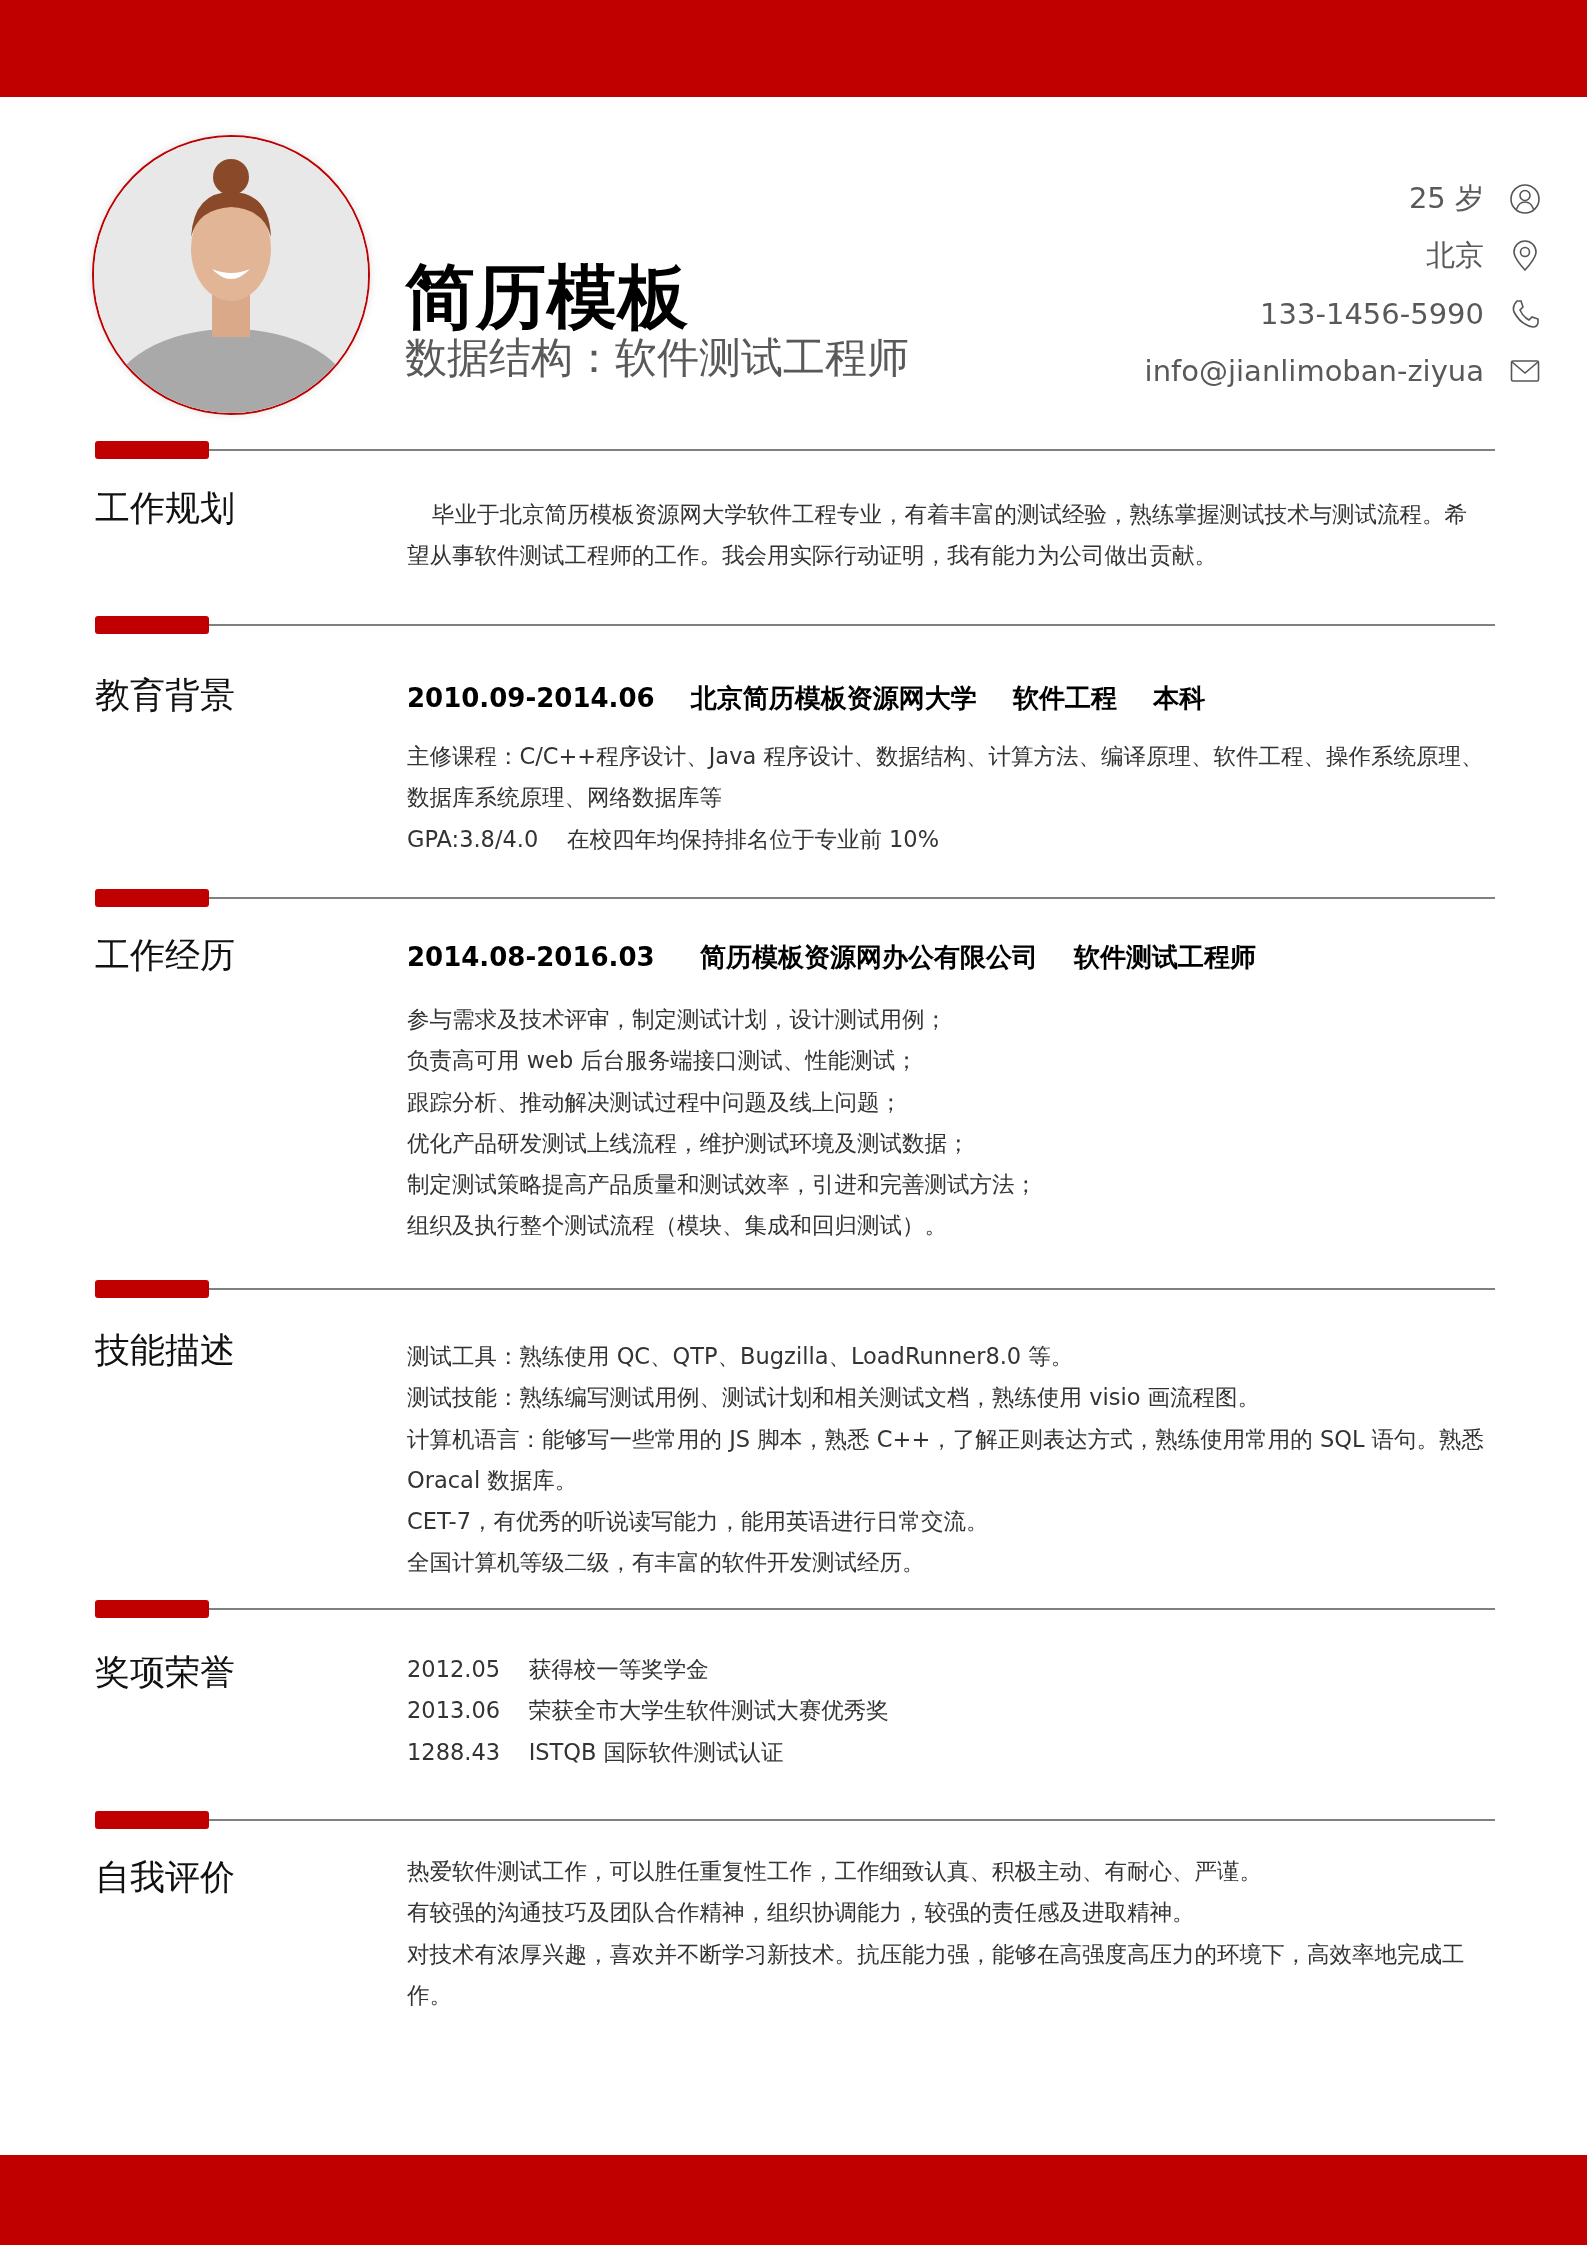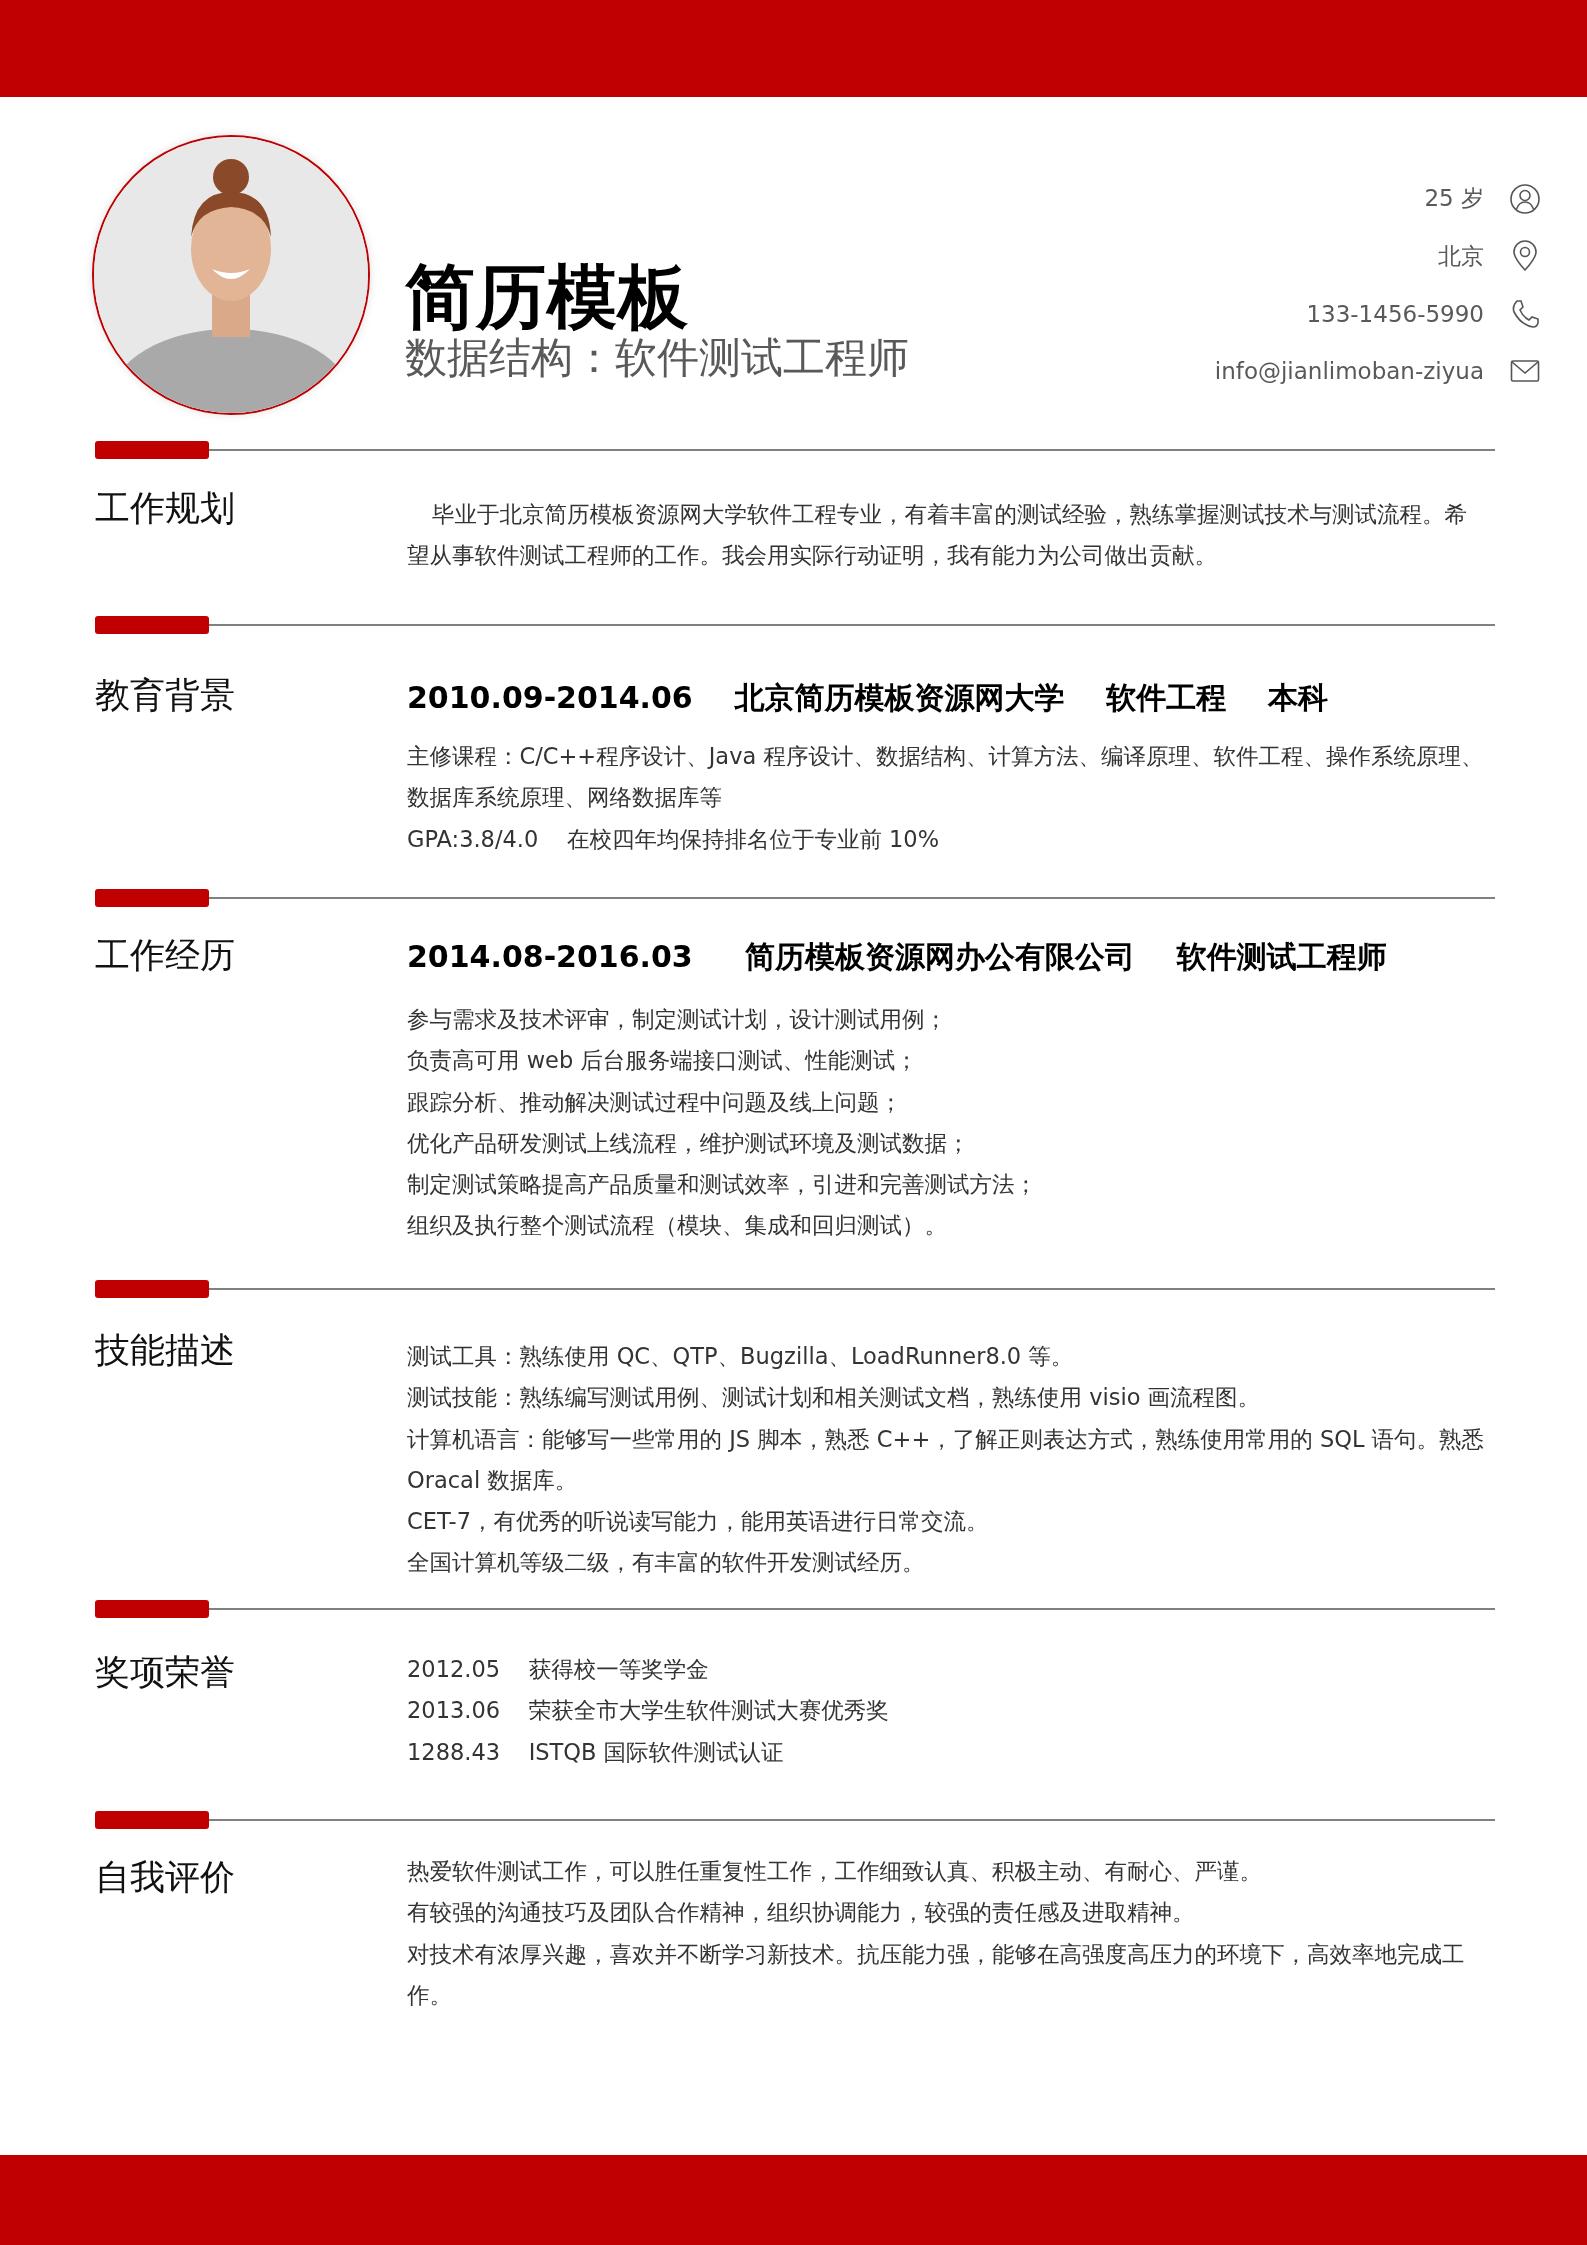--- a/index.html
+++ b/index.html
@@ -12,33 +12,33 @@
   .photo { position:absolute; left:92px; top:135px; width:274px; height:276px; border-radius:50%;
            border:2px solid #c00000; overflow:hidden; background:#e9e9e9;
            box-shadow:0 0 10px rgba(0,0,0,0.12); }
   .photo svg { width:100%; height:100%; display:block; }
 
   .name { position:absolute; left:405px; top:221px; font-size:70px; font-weight:bold; color:#000; line-height:90px; letter-spacing:1px;margin-top:31px; }
   .intent { position:absolute; left:405px; top:330px; font-size:42px; color:#595959; line-height:56px; }
 
   .contact { position:absolute; right:45px; top:170px; width:700px; }
   .contact-row { height:57.5px; display:flex; justify-content:flex-end; align-items:center; }
-  .contact-text { font-size:23px; color:#595959; margin-right:24px; white-space:nowrap; }
+  .contact-text { font-size:29px; color:#595959; margin-right:24px; white-space:nowrap; }
   .contact-icon { width:34px; height:34px; display:flex; align-items:center; justify-content:center; }
   .contact-icon svg { width:32px; height:32px; }
 
   .divider { position:absolute; left:95px; width:1400px; height:18px; }
   .divider .bar { position:absolute; left:0; top:0; width:114px; height:18px; background:#c00000; border-radius:3px; }
   .divider .line { position:absolute; left:114px; right:0; top:8px; height:2px; background:#808080; }
 
   .section-title { position:absolute; left:95px; font-size:35px; color:#111; line-height:44px; }
   .content { position:absolute; left:407px; width:1080px; font-size:22.5px; color:#333; line-height:41.3px; }
   .content p { margin:0; }
   .indent { text-indent:25px; }
-  .subhead { font-weight:bold; color:#000; font-size:30px; line-height:40px; white-space:pre; }
+  .subhead { font-weight:bold; color:#000; font-size:26px; line-height:40px; white-space:pre; }
   .pre { white-space:pre; }
 </style>
 </head>
 <body>
 
 <div class="band band-top"></div>
 
 <div class="photo">
   <svg viewBox="0 0 274 276">
     <rect width="274" height="276" fill="#e8e8e8"></rect>

